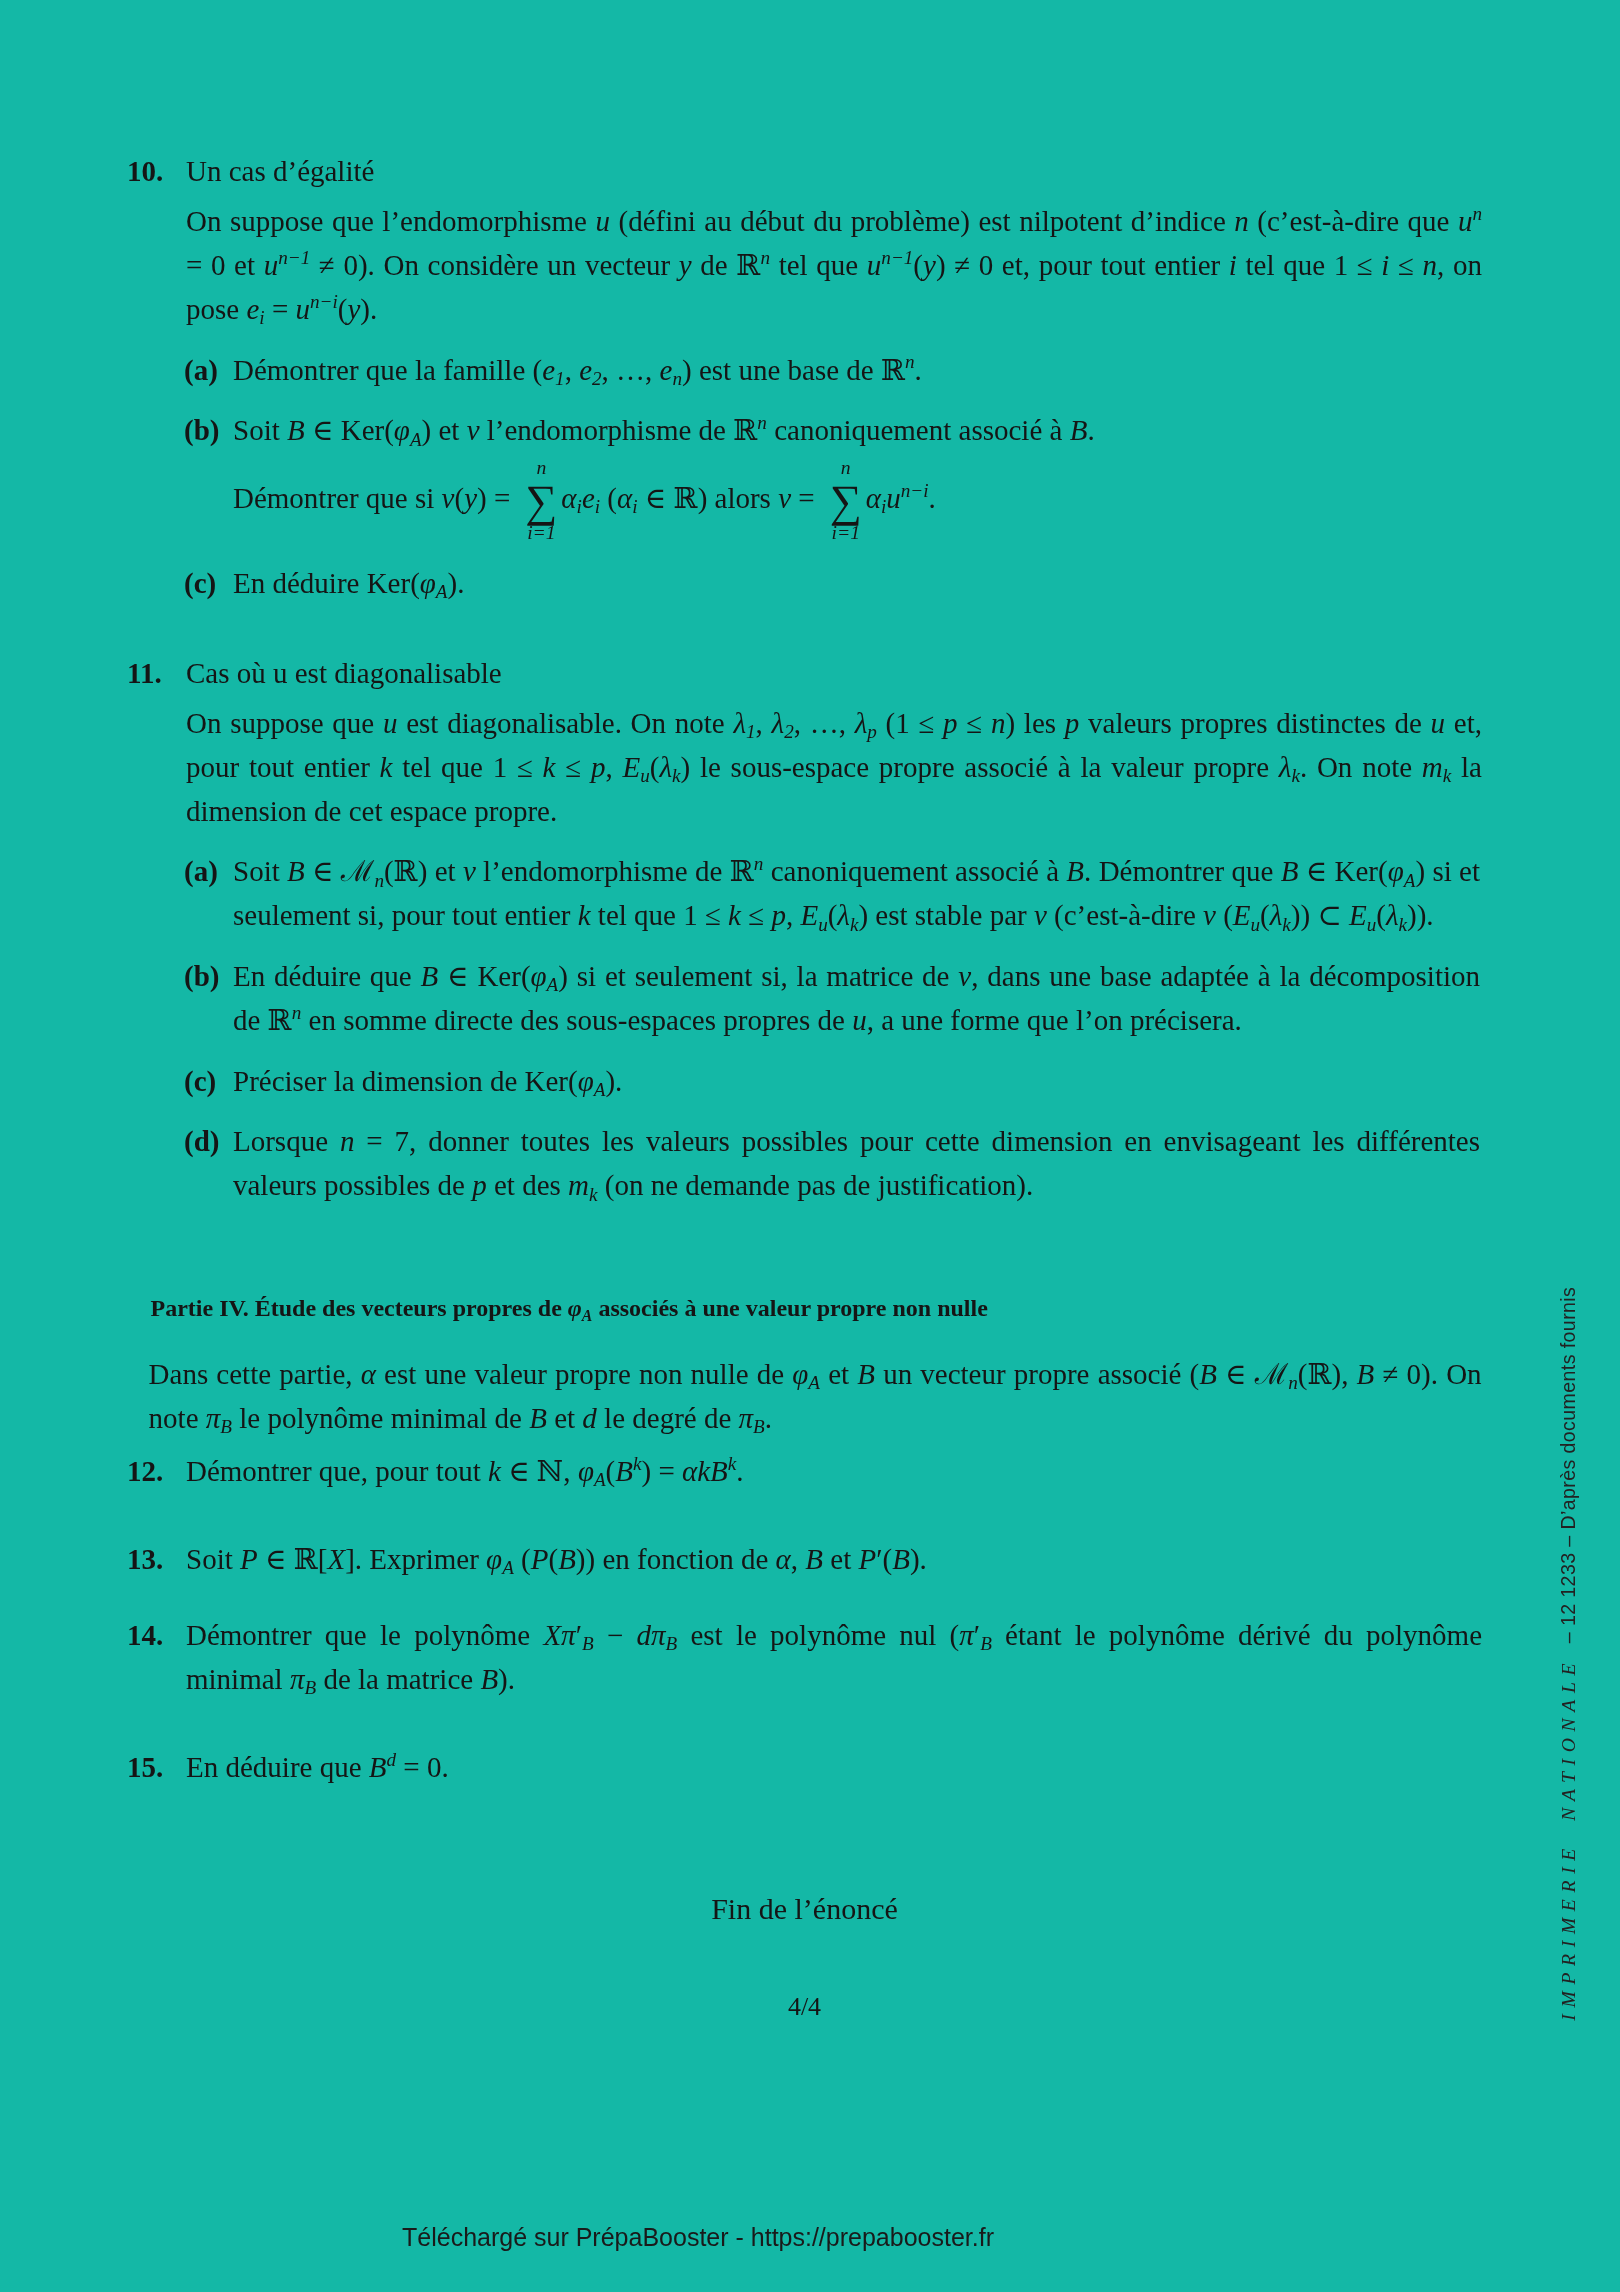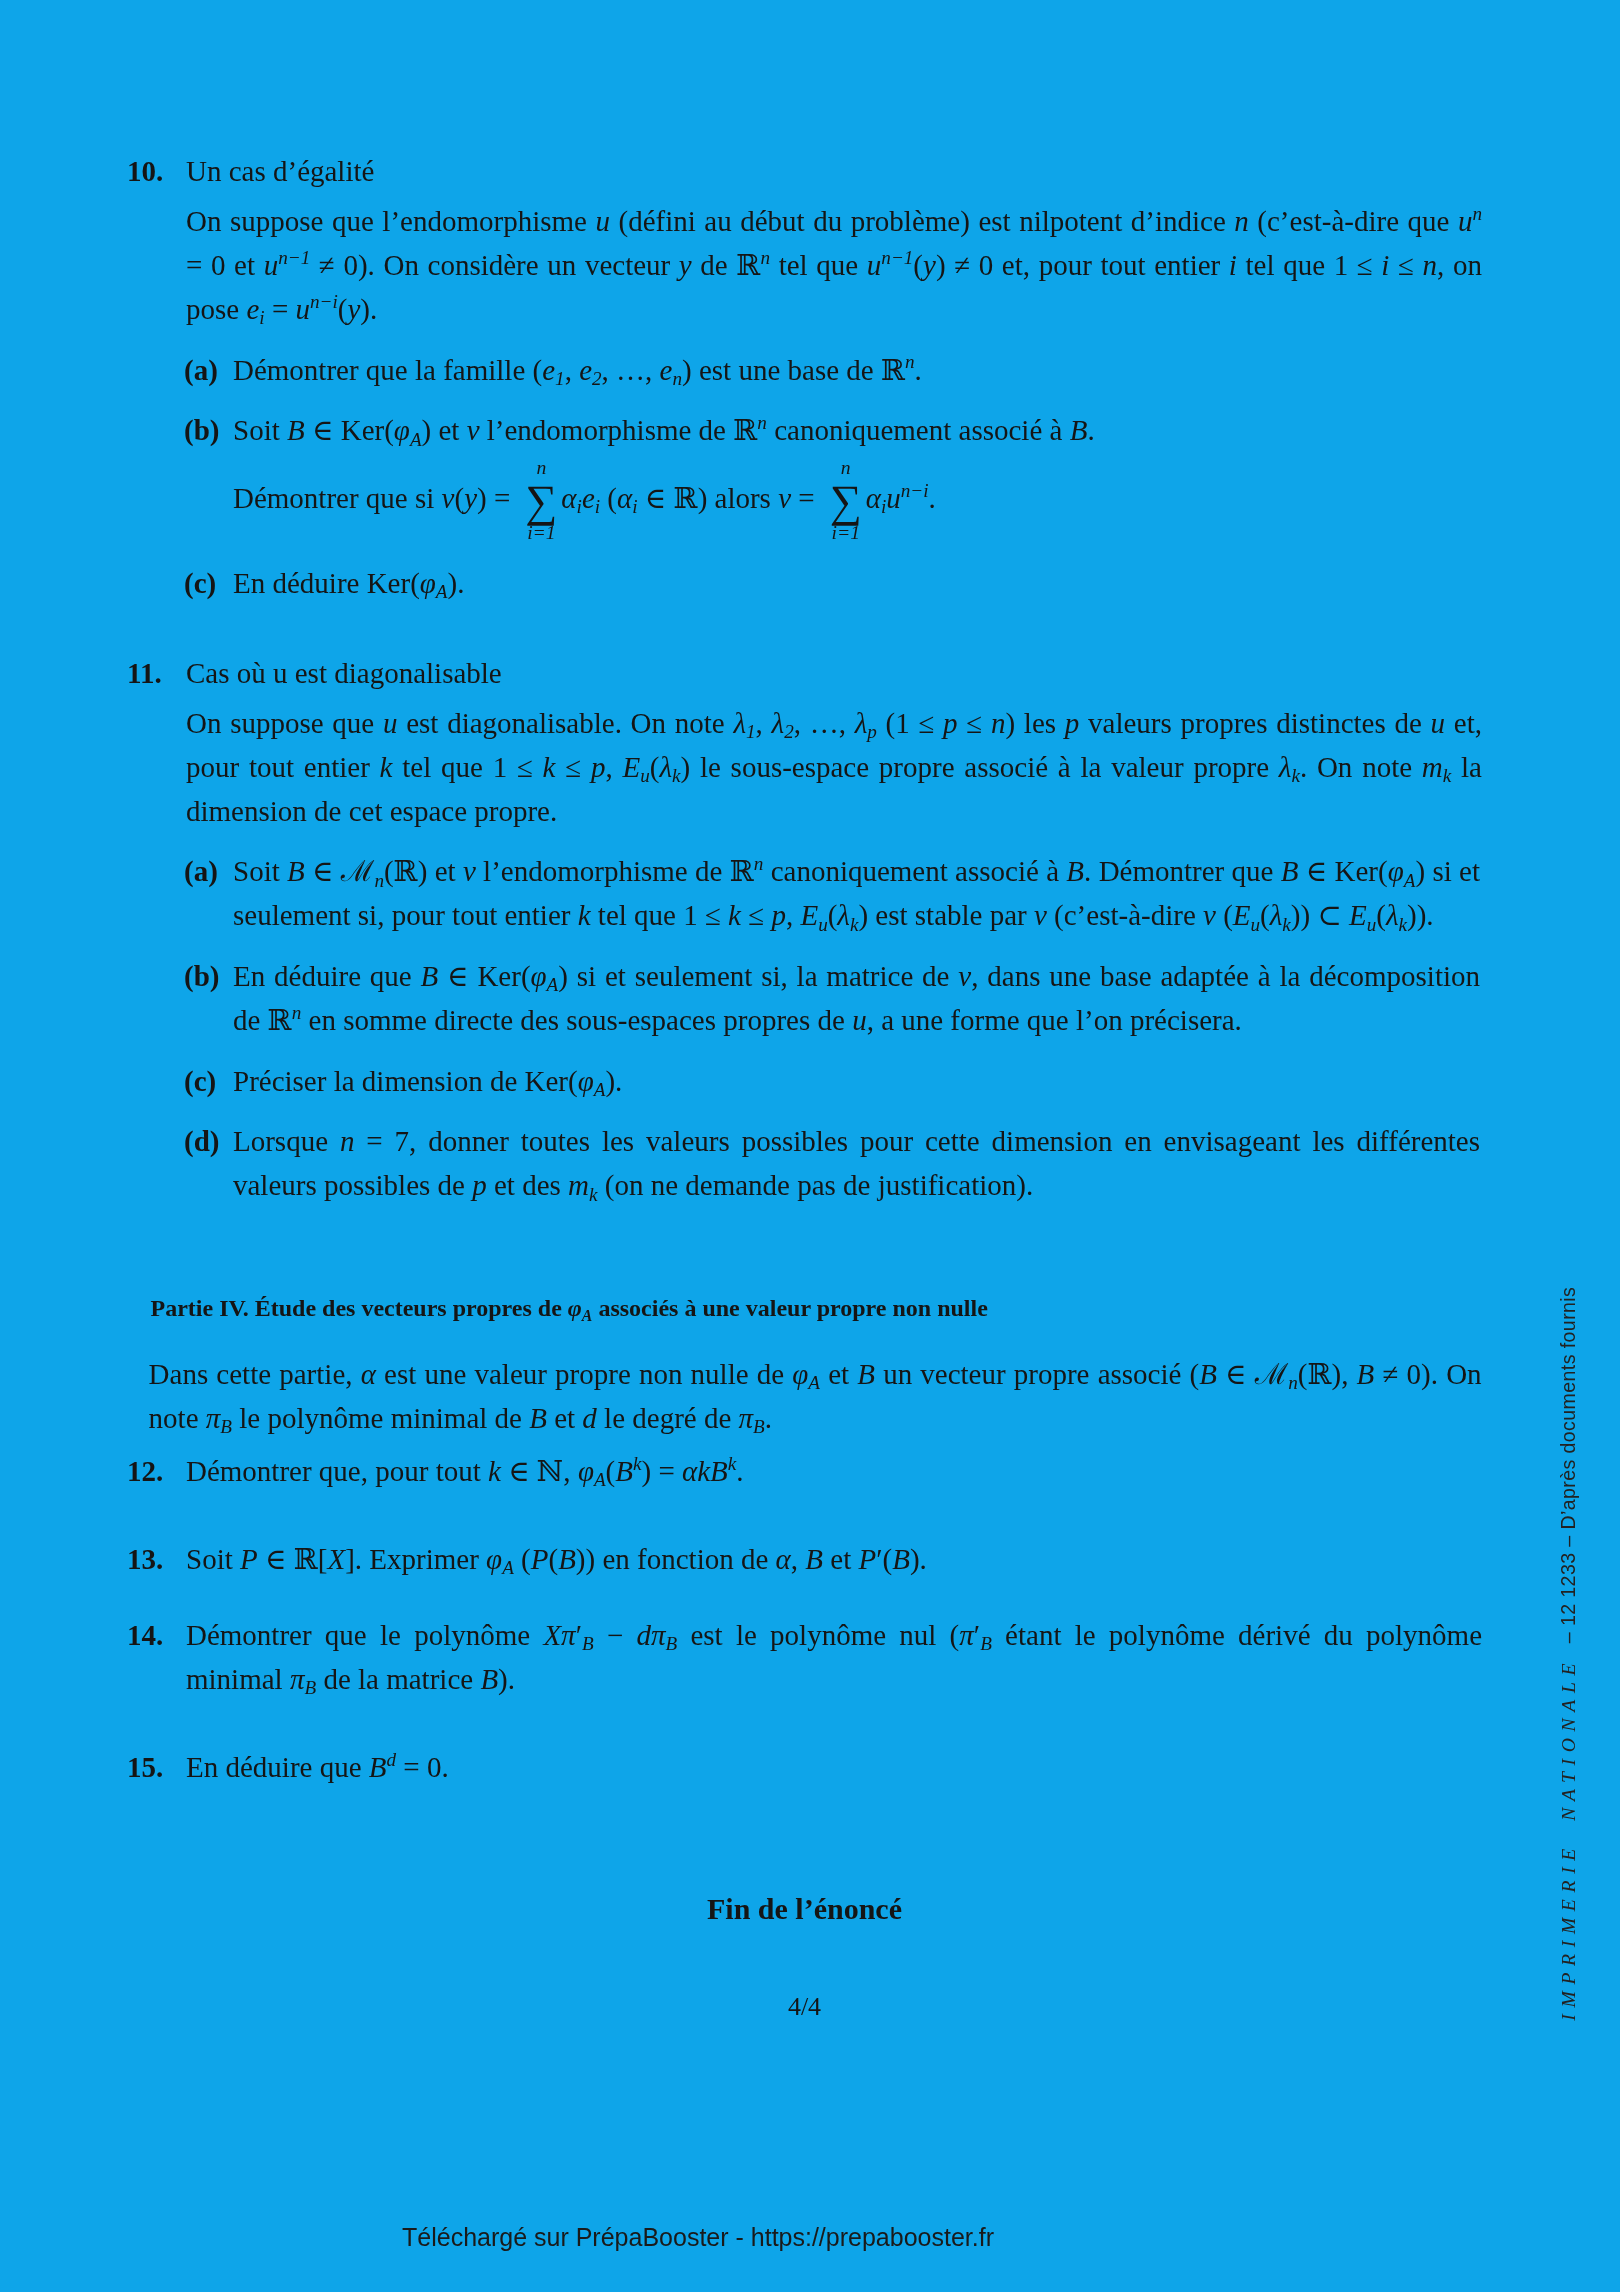--- a/index.html
+++ b/index.html
@@ -4,21 +4,21 @@
 <style>
   html,body { margin:0; padding:0; }
   body {
     width:1620px; height:2293px;
     background:#e8e8e8;
     font-family:"Liberation Serif","DejaVu Serif",serif;
   }
   .page {
     position:relative;
     width:1620px; height:2293px;
-    background:#0ea5e9;
+    background:#14b8a6;
     color:#151515;
     overflow:hidden;
   }
   .content {
     position:absolute; left:127px; top:149px; width:1355px;
     font-size:29px; line-height:44px;
   }
   
   .qline { position:relative; margin-left:59px; width:1296px; text-align:justify; }
   .q-num { position:absolute; left:-59px; top:0; font-weight:bold; }
@@ -29,21 +29,21 @@
   .sub-label { position:absolute; left:-49px; top:0; font-weight:bold; }
   .formula-line { margin-top:5.9px; text-align:left; }
   
   #q11 { margin-top:46px; }
   .part-heading { margin:78px 0 0 23.5px; width:1333px; font-weight:bold; font-size:24px; line-height:47px; }
   .part-intro { margin:19.6px 0 0 21.6px; width:1333px; text-align:justify; }
   #q12 { margin-top:9px; }
   #q13 { margin-top:44px; }
   #q14 { margin-top:32px; }
   #q15 { margin-top:44px; }
-  .fin { margin-top:98px; text-align:center; font-weight:bold; font-size:30px; }
+  .fin { margin-top:98px; text-align:center; font-weight:normal; font-size:30px; }
   .pagenum { margin-top:54px; text-align:center; font-size:26px; }
   .dl-footer {
     position:absolute; left:16px; top:2223px; width:1364px;
     text-align:center;
     font-family:"Liberation Sans","DejaVu Sans",sans-serif;
     font-size:25px; color:#1a1a1a;
   }
   
   .sidebar-vert {
     position:absolute; left:1243px; top:1682px; width:652px; height:25.5px;

